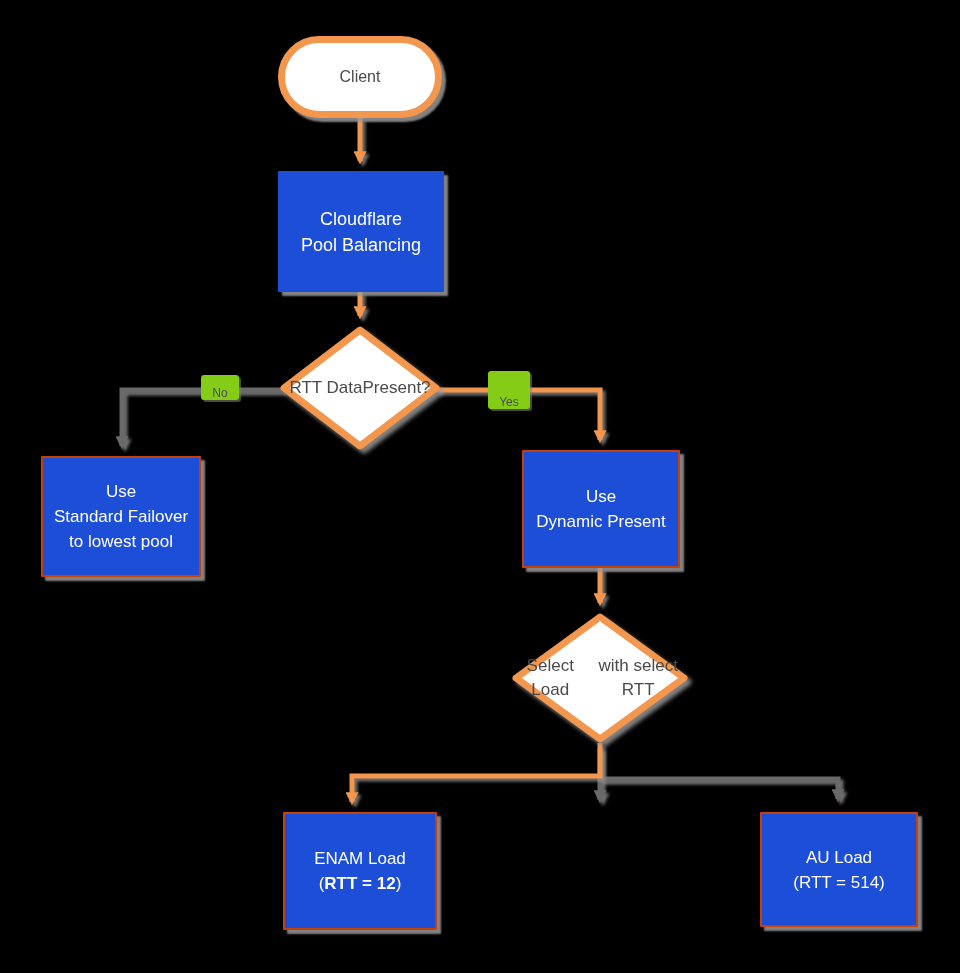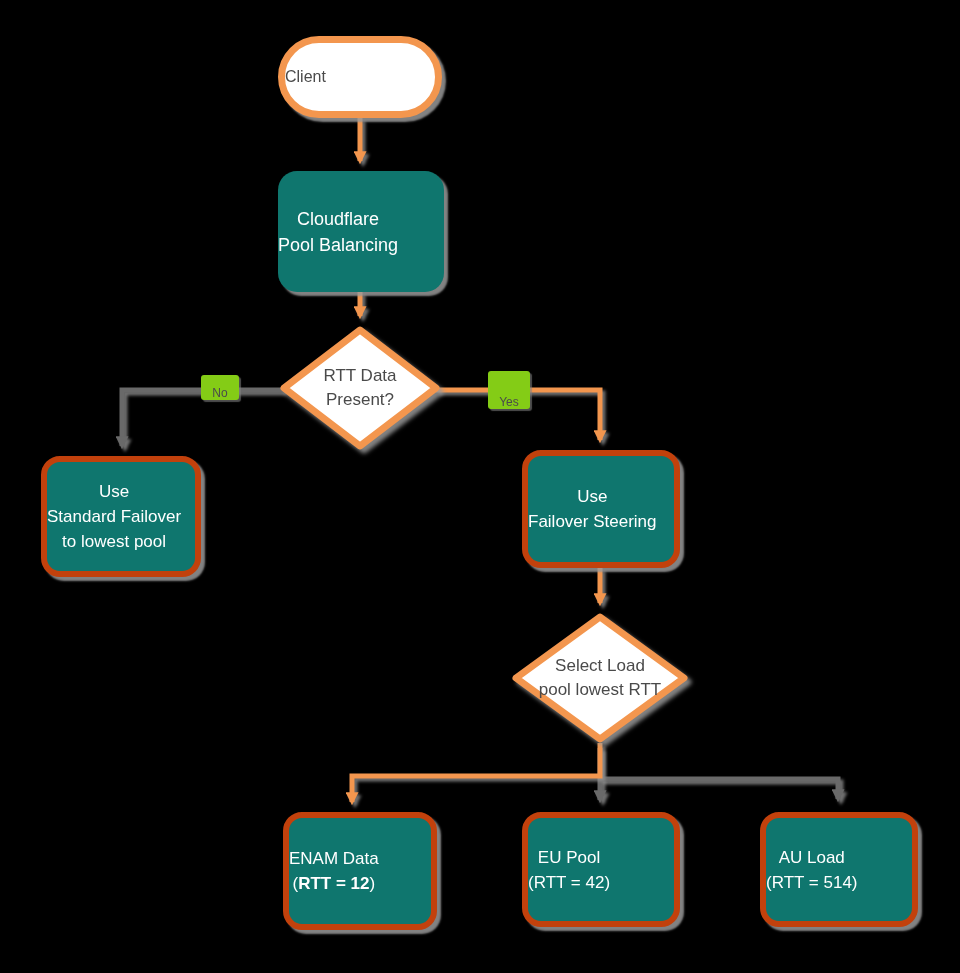--- a/index.html
+++ b/index.html
@@ -5,44 +5,44 @@
   html,body{margin:0;padding:0;background:#000;}
   .canvas{
     position:relative;width:960px;height:973px;background:#000;overflow:hidden;
     font-family:"Liberation Sans","DejaVu Sans",sans-serif;
   }
   svg.edges{position:absolute;left:0;top:0;z-index:1;}
   .edge{fill:none;stroke-width:5;filter:drop-shadow(3px 3px 1.5px rgba(150,150,150,0.75));}
   .edge.orange{stroke:#F3964E;}
   .edge.gray{stroke:#696969;}
 
-  .node{position:absolute;z-index:2;box-sizing:border-box;display:flex;align-items:center;text-align:center;}
+  .node{position:absolute;z-index:2;box-sizing:border-box;display:flex;align-items:center;justify-content:center;text-align:center;}
   .shadowed{box-shadow:4px 4px 2px rgba(153,153,153,0.85);}
 
   .stadium{
     left:278px;top:36px;width:164px;height:82px;
     background:#fff;border:7px solid #F3964E;border-radius:45px;
     color:#4A4A4A;font-size:16px;
   }
-  .box{background:#0f766e;border-radius:19px;color:#FFFFFF;line-height:25px;font-size:17px;}
-  .box.bordered{border:6px solid #c2410c;}
+  .box{background:#1d4ed8;border-radius:1px;color:#FFFFFF;line-height:25px;font-size:17px;}
+  .box.bordered{border:2px solid #c2410c;}
   .box-clb{left:278px;top:171px;width:166px;height:121px;font-size:18px;line-height:26px;}
   .box-failover{left:41px;top:456px;width:160px;height:121px;}
   .box-dyn{left:522px;top:450px;width:158px;height:118px;}
   .box-enam{left:283px;top:812px;width:154px;height:118px;}
   .box-eu{left:522px;top:812px;width:158px;height:115px;}
   .box-au{left:760px;top:812px;width:158px;height:115px;}
   .box .line{display:block;}
   .box b{font-weight:bold;}
 
   .diamond{position:absolute;z-index:2;}
   .diamond svg{display:block;filter:drop-shadow(4px 4px 2px rgba(153,153,153,0.85));}
   .diamond .diamond-text{
     position:absolute;left:0;top:0;width:100%;height:100%;
-    display:flex;flex-direction:column;align-items:center;justify-content:center;
+    display:flex;align-items:center;justify-content:center;
     color:#4A4A4A;font-size:17px;line-height:24px;text-align:center;
   }
   .d1{left:280px;top:326px;width:160px;height:124px;}
   .d2{left:512px;top:613px;width:176px;height:130px;}
 
   .chip{
     position:absolute;z-index:3;display:flex;align-items:flex-end;justify-content:center;
     background:#84cc16;color:#4B4B4B;font-size:12px;font-weight:normal;border-radius:3px;
     box-shadow:2px 2px 1px rgba(130,130,130,0.6);
   }
@@ -107,47 +107,41 @@
     <div>
       <span class="line">Use</span>
       <span class="line">Standard Failover</span>
       <span class="line">to lowest pool</span>
     </div>
   </div>
 
   <div class="node box box-dyn bordered shadowed">
     <div>
       <span class="line">Use</span>
-      <span class="line">Failover Steering</span>
+      <span class="line">Dynamic Present</span>
     </div>
   </div>
 
   <div class="diamond d2">
     <svg width="176" height="130" viewBox="0 0 176 130">
       <polygon points="88,4 172,65 88,126 4,65" fill="#FFFFFF" stroke="#F3964E" stroke-width="7" stroke-linejoin="round"></polygon>
     </svg>
     <div class="diamond-text">
       <span>Select Load</span>
-      <span>pool lowest RTT</span>
+      <span>with select RTT</span>
     </div>
   </div>
 
   <div class="node box box-enam bordered shadowed">
     <div>
-      <span class="line">ENAM Data</span>
+      <span class="line">ENAM Load</span>
       <span class="line"><span>(</span><b>RTT = 12</b><span>)</span></span>
     </div>
   </div>
 
-  <div class="node box box-eu bordered shadowed">
-    <div>
-      <span class="line">EU Pool</span>
-      <span class="line">(RTT = 42)</span>
-    </div>
-  </div>
 
   <div class="node box box-au bordered shadowed">
     <div>
       <span class="line">AU Load</span>
       <span class="line">(RTT = 514)</span>
     </div>
   </div>
 
 </div>
 

